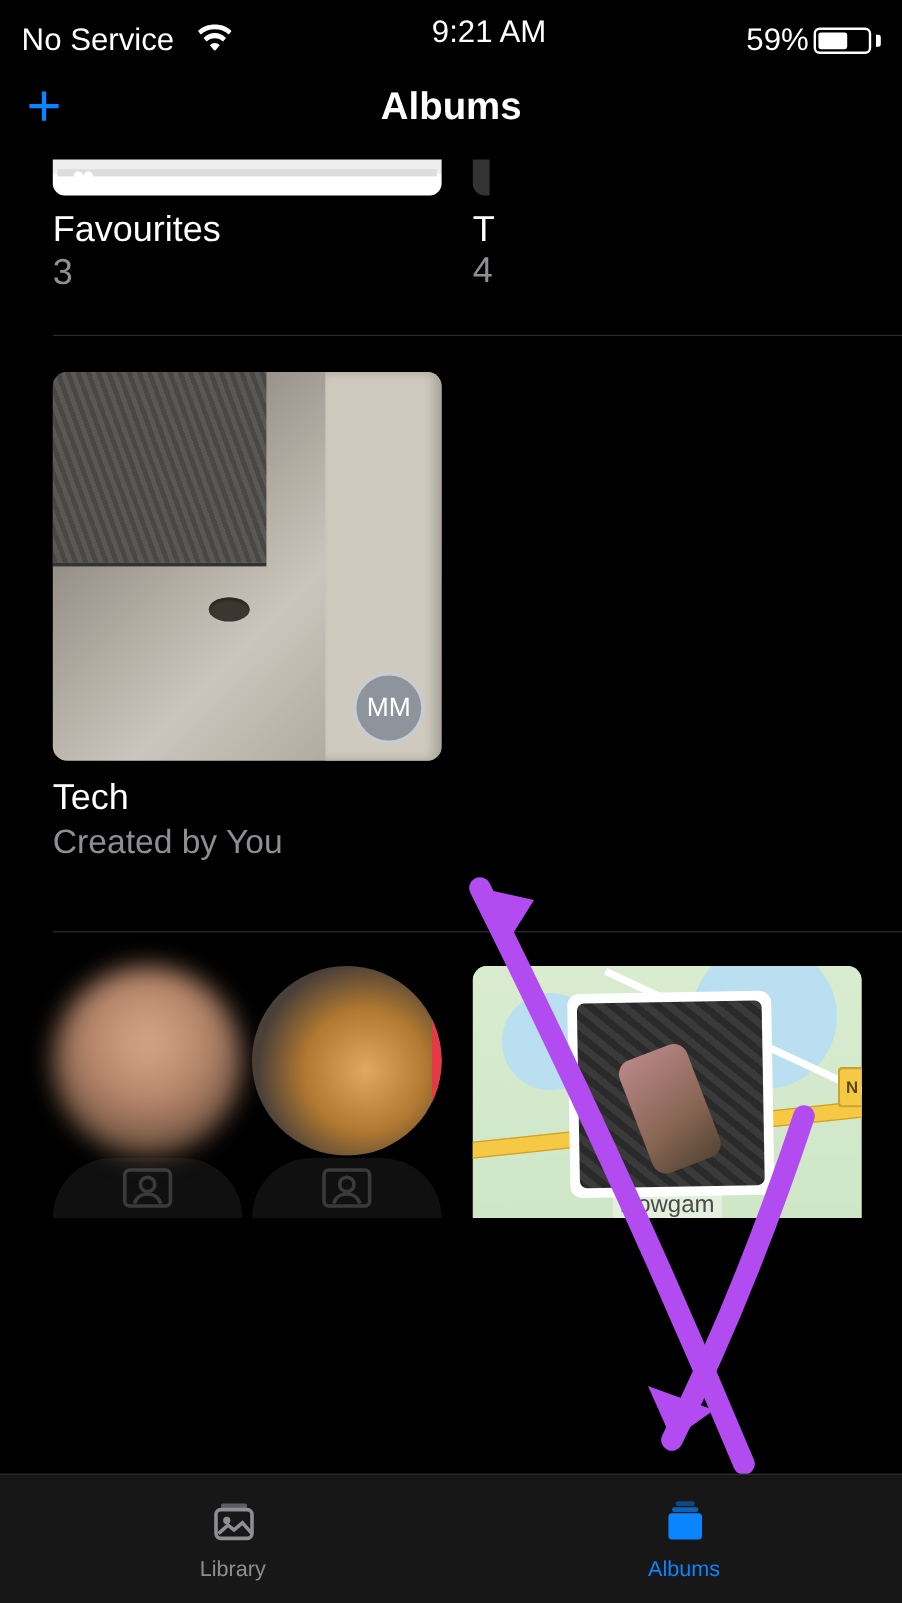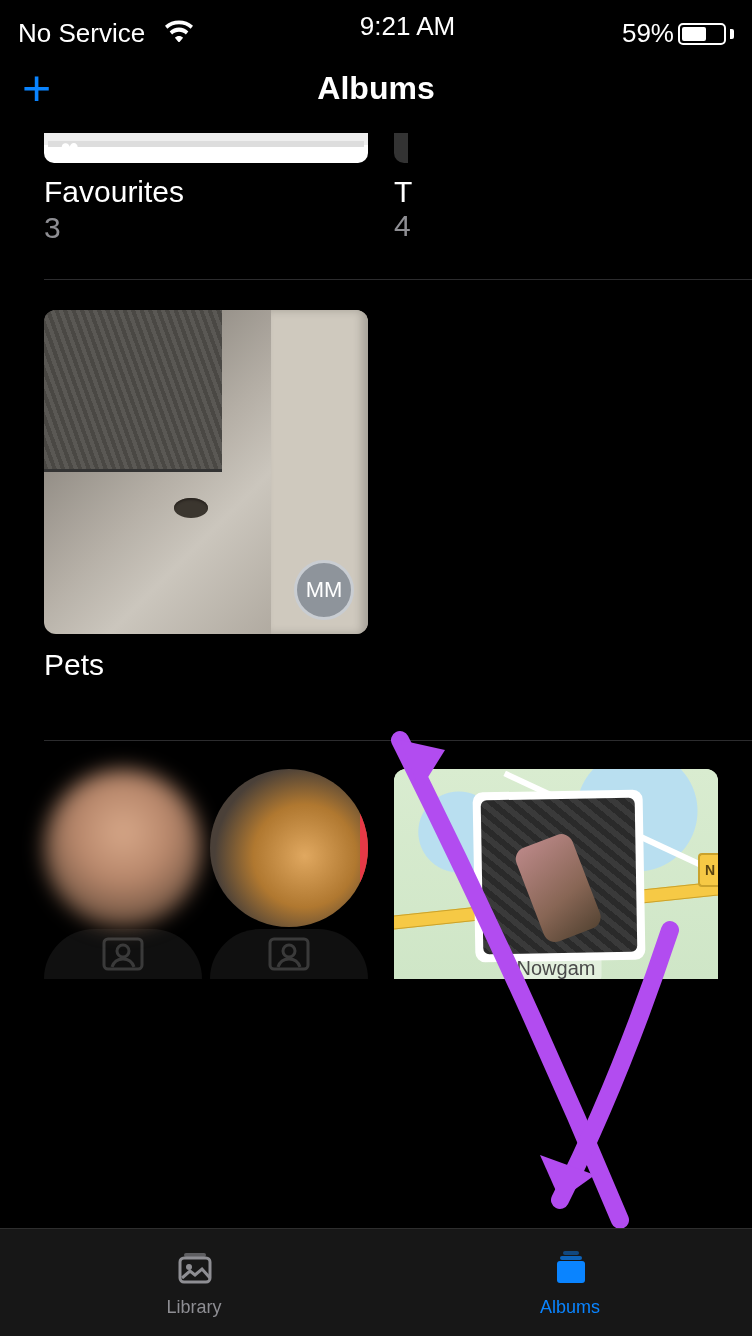--- a/index.html
+++ b/index.html
@@ -269,21 +269,22 @@
 
   <div class="divider"></div>
 
 
   <div class="shared-thumb">
     <div class="grain"></div>
     <div class="panel"></div>
     <div class="hole"></div>
     <div class="mm-badge">MM</div>
   </div>
-  <div class="shared-title">Pets</div>
+  <div class="shared-title">Tech</div>
+  <div class="shared-sub">Created by You</div>
 
   <div class="divider" style="margin-top:58px"></div>
 
 
   <div class="people-row">
     <div class="people-tile">
       <div class="circle face"></div>
       <div class="circle cat"></div>
       <div class="ghost">
         <svg width="46" height="38" viewBox="0 0 46 38">

